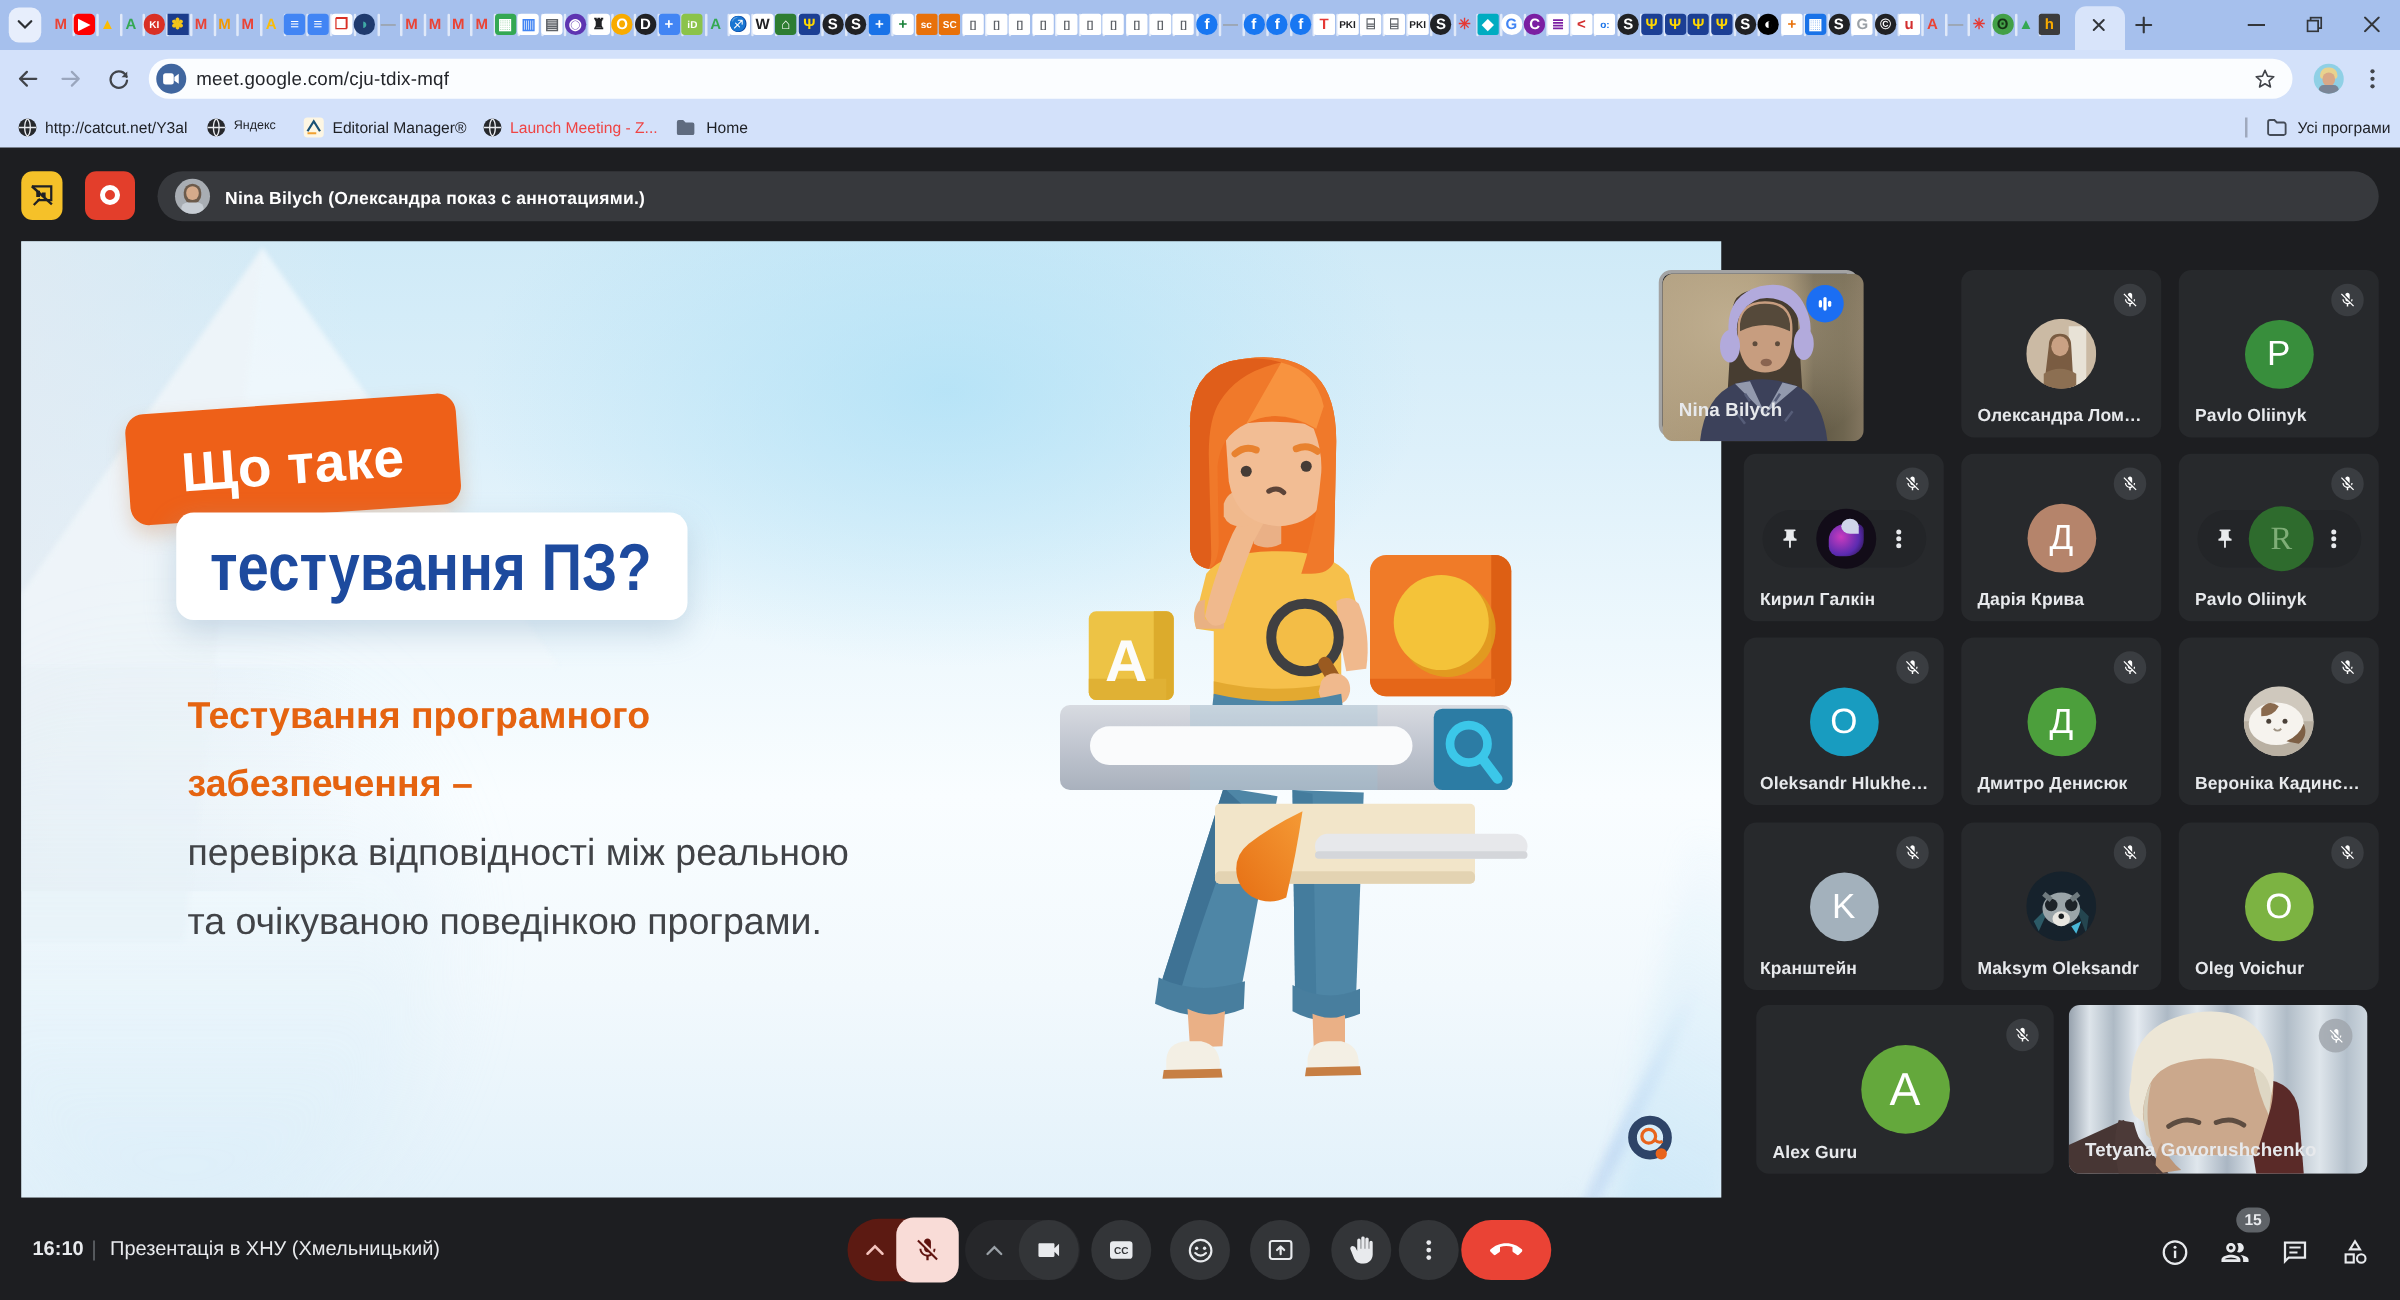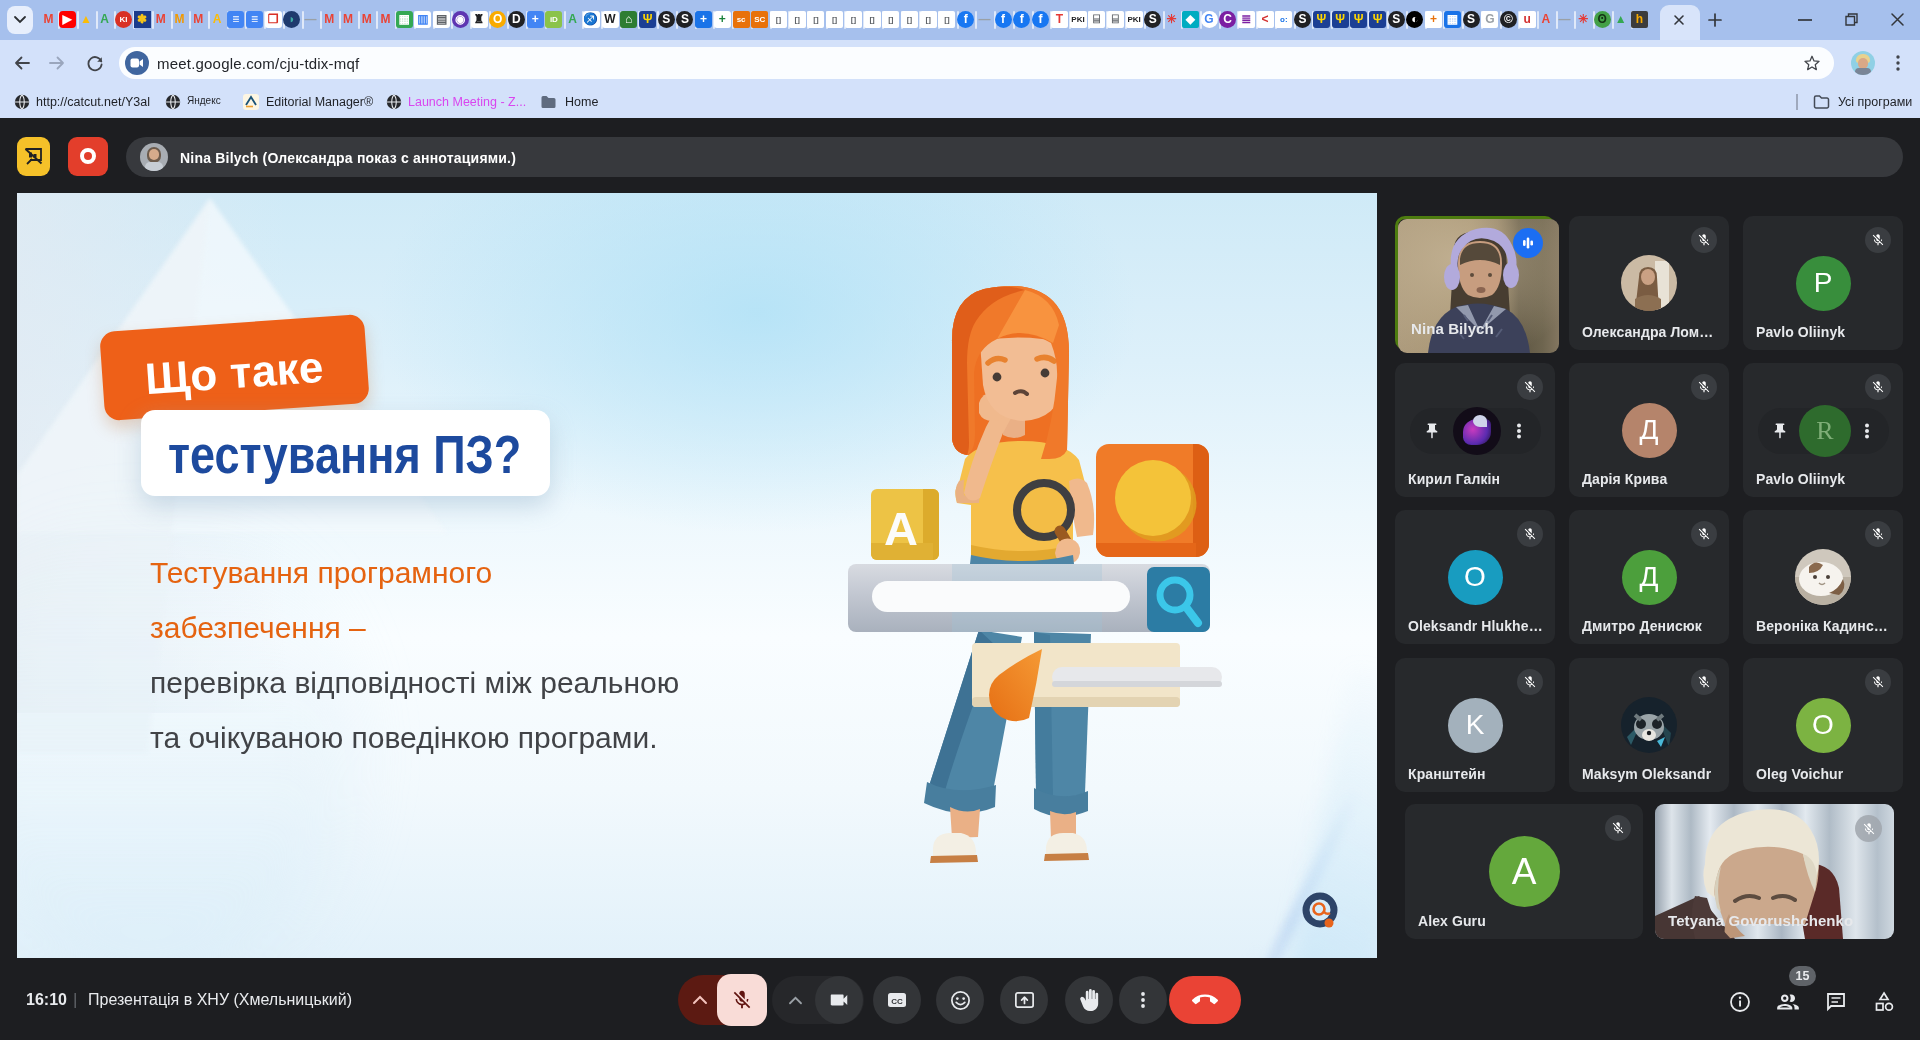--- a/index.html
+++ b/index.html
@@ -252,21 +252,21 @@
 <div class="abs" style="left:243px;top:94px;width:16px;height:16px;background:#fdf6e3;border-radius:3px"></div>
 <svg class="abs" style="left:243px;top:94px" width="16" height="16" viewBox="0 0 16 16">
     <path d="M3 11 L8 3 L13 11" stroke="#1a5276" stroke-width="1.8" fill="none"></path>
     <path d="M3 12.5 H10" stroke="#f0a030" stroke-width="1.6"></path>
   </svg>
 <div class="abs" style="left:266px;top:95px;font-size:12.5px;color:#1e2025">Editorial Manager®</div>
 <svg class="abs" style="left:386px;top:94px" width="16" height="16" viewBox="0 0 16 16">
     <circle cx="8" cy="8" r="7.2" fill="#26282c"></circle>
     <path d="M1 8 H15 M8 1 C5 3.5 5 12.5 8 15 C11 12.5 11 3.5 8 1" stroke="#e8eaee" stroke-width="1.1" fill="none"></path>
   </svg>
-<div class="abs" style="left:408px;top:95px;font-size:12.5px;color:#d946ef">Launch Meeting - Z...</div>
+<div class="abs" style="left:408px;top:95px;font-size:12.5px;color:#ef4444">Launch Meeting - Z...</div>
 <svg class="abs" style="left:540px;top:94px" width="17" height="16" viewBox="0 0 17 16">
     <path d="M1.5 3.5 a1.5 1.5 0 0 1 1.5-1.5 h3.5 l2 2 h5.5 a1.5 1.5 0 0 1 1.5 1.5 v7 a1.5 1.5 0 0 1-1.5 1.5 h-11 a1.5 1.5 0 0 1-1.5-1.5 Z" fill="#5f6b7f"></path>
   </svg>
 <div class="abs" style="left:565px;top:95px;font-size:12.5px;color:#1e2025">Home</div>
 <div class="abs" style="left:1796px;top:94px;width:1.5px;height:16px;background:#9fa9bd"></div>
 <svg class="abs" style="left:1813px;top:94px" width="17" height="16" viewBox="0 0 17 16">
     <path d="M1.5 3.5 a1.5 1.5 0 0 1 1.5-1.5 h3.5 l2 2 h5.5 a1.5 1.5 0 0 1 1.5 1.5 v7 a1.5 1.5 0 0 1-1.5 1.5 h-11 a1.5 1.5 0 0 1-1.5-1.5 Z" fill="none" stroke="#444b57" stroke-width="1.5"></path>
   </svg>
 <div class="abs" style="left:1838px;top:95px;font-size:12.5px;color:#1e2025">Усі програми</div>
 <div class="abs" style="left:17px;top:137px;width:33px;height:39px;background:#f5c129;border-radius:9px"></div>
@@ -295,21 +295,21 @@
     </svg>
 <div class="abs" style="left:-80px;top:300px;width:420px;height:500px;background:linear-gradient(180deg,rgba(255,255,255,0),rgba(215,236,248,.5));border-radius:50%;filter:blur(30px)"></div>
 <div class="abs" style="left:1268px;top:580px;width:13px;height:300px;background:linear-gradient(180deg,rgba(255,255,255,0),rgba(172,201,238,.5) 50%,rgba(190,214,244,.15));transform:rotate(26deg);filter:blur(4px)"></div>
 <div class="abs" style="left:1196px;top:740px;width:8px;height:200px;background:linear-gradient(180deg,rgba(255,255,255,0),rgba(184,210,240,.35) 55%,rgba(200,222,246,.1));transform:rotate(26deg);filter:blur(4px)"></div>
 <div class="abs" style="left:1290px;top:480px;width:90px;height:420px;background:linear-gradient(200deg,rgba(190,227,247,.0),rgba(186,224,246,.65));transform:rotate(12deg);filter:blur(10px)"></div>
 <div class="abs" style="left:1120px;top:640px;width:260px;height:200px;background:radial-gradient(closest-side at 80% 90%,rgba(196,230,248,.6),rgba(255,255,255,0));"></div>
 <div class="abs" style="left:85px;top:130px;width:265px;height:89px;background:#ee6018;border-radius:15px;transform:rotate(-4deg);box-shadow:0 8px 16px rgba(190,110,50,.28)"></div>
 <div class="abs" style="left:128px;top:155px;transform:rotate(-4deg);font-size:44px;font-weight:bold;color:#fff;letter-spacing:.3px">Що таке</div>
 <div class="abs" style="left:124px;top:217px;width:409px;height:86px;background:#fff;border-radius:14px;box-shadow:0 10px 24px rgba(150,180,205,.45)"></div>
 <div class="abs" style="left:151px;top:231px;font-size:53px;font-weight:bold;color:#1d4a9e;transform:scaleX(.85);transform-origin:left center">тестування ПЗ?</div>
-<div class="abs" style="left:133px;top:352px;width:620px;font-size:30px;line-height:55px;color:#414347"><span style="color:#e56310;font-weight:normal">Тестування програмного<br>забезпечення –</span><br>перевірка відповідності між реальною<br>та очікуваною поведінкою програми.</div>
+<div class="abs" style="left:133px;top:352px;width:620px;font-size:30px;line-height:55px;color:#414347"><span style="color:#e56310;font-weight:bold">Тестування програмного<br>забезпечення –</span><br>перевірка відповідності між реальною<br>та очікуваною поведінкою програми.</div>
 <svg class="abs" style="left:0;top:0" width="1360" height="765" viewBox="0 0 1360 765">
 <defs>
 <linearGradient id="barg" x1="0" y1="0" x2="0" y2="1">
 <stop offset="0" stop-color="#d8dbe1"></stop>
           <stop offset=".45" stop-color="#c2c7d1"></stop>
           <stop offset="1" stop-color="#a9b1bd"></stop>
         </linearGradient>
 <linearGradient id="coneg" x1="1" y1="0" x2="0" y2="1">
 <stop offset="0" stop-color="#f59a35"></stop>
           <stop offset="1" stop-color="#e66f14"></stop>
@@ -386,21 +386,21 @@
 <rect x="1035" y="488" width="170" height="6" rx="3" fill="#d4d6da"></rect>
 
 <path d="M1025 456 Q1020 490 1012 525 Q998 532 984 524 Q972 516 972 502 Q972 490 982 482 Q1000 468 1025 456 Z" fill="url(#coneg)"></path>
 
 <circle cx="1303" cy="717" r="14" fill="none" stroke="#2e4468" stroke-width="7"></circle>
 <circle cx="1302" cy="716" r="5.5" fill="none" stroke="#e8641c" stroke-width="2.6"></circle>
 <path d="M1307 719 q3 3 6 1" stroke="#e8641c" stroke-width="2.4" fill="none"></path>
 <circle cx="1312" cy="730" r="4.5" fill="#e8641c"></circle>
 </svg>
 </div>
-<div class="tile" style="left:1395px;top:216px;width:160px;height:134px;border:3px solid #4d7c0f;box-shadow:0 0 0 1px #1d1e21 inset">
+<div class="tile" style="left:1327px;top:216px;width:160px;height:134px;border:3px solid #a3a3a3;box-shadow:0 0 0 1px #1d1e21 inset">
     <svg width="161" height="134" viewBox="0 0 161 134" style="position:absolute;left:0;top:0;border-radius:9px">
 <defs>
         <linearGradient id="ninabg" x1="0" y1="0" x2="1" y2="0">
 <stop offset="0" stop-color="#ac9a7c"></stop>
           <stop offset=".45" stop-color="#a5926f"></stop>
           <stop offset=".62" stop-color="#8d7d60"></stop>
           <stop offset=".75" stop-color="#5e5643"></stop>
           <stop offset=".9" stop-color="#6e654f"></stop>
           <stop offset="1" stop-color="#837660"></stop>
         </linearGradient>

